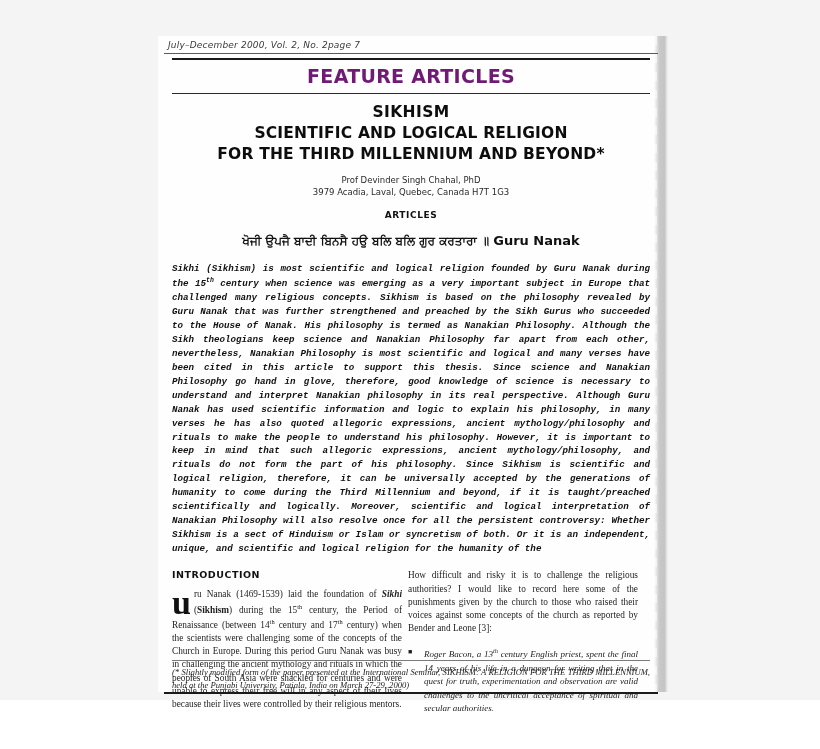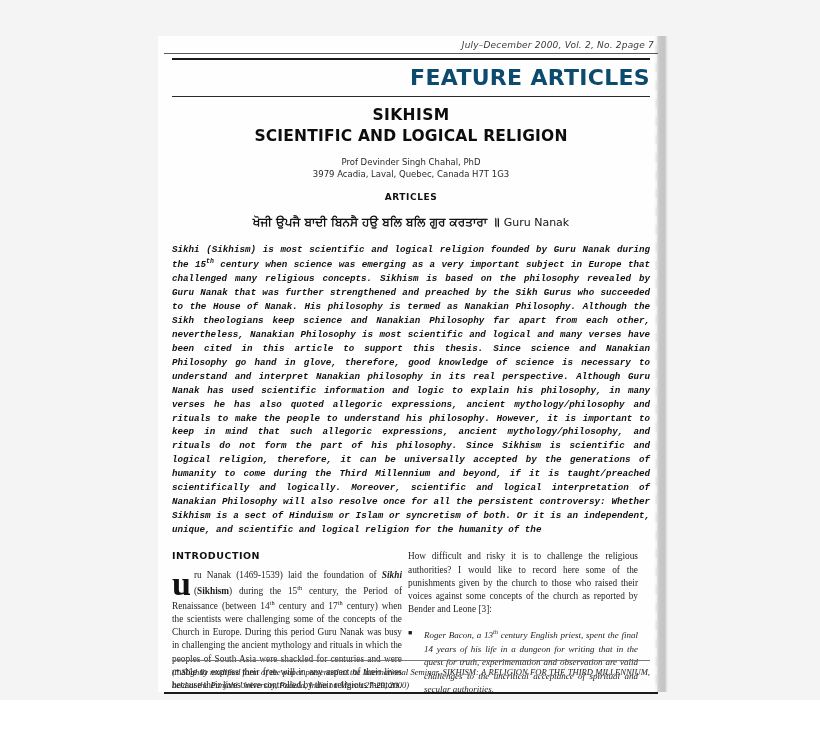--- a/index.html
+++ b/index.html
@@ -55,21 +55,21 @@
     opacity: .55;
   }
 
   
   .runhead {
     position: absolute;
     left: 168px;
     top: 40px;
     width: 486px;
     display: flex;
-    justify-content: flex-end;
+    justify-content: flex-start;
     align-items: baseline;
     font-family: "DejaVu Sans", sans-serif;
     font-style: italic;
     font-size: 9px;
     color: #3a3a3a;
     letter-spacing: .2px;
   }
   .runhead-rule {
     position: absolute;
     left: 164px;
@@ -85,25 +85,25 @@
     top: 58px;
     width: 478px;
   }
 
   .rule-thick { height: 2px; background: #1a1a1a; margin: 0; }
   .rule-thin  { height: 1px; background: #2a2a2a; margin: 0; }
 
   .feature-articles {
     font-family: "DejaVu Sans", sans-serif;
     font-weight: bold;
-    font-size: 22px;
-    text-align: right;
+    font-size: 19px;
+    text-align: center;
     letter-spacing: .3px;
     padding: 5px 0 6px 0;
-    color: #0c4a6e;
+    color: #701a75;
   }
 
   .title-block {
     text-align: center;
     font-family: "DejaVu Sans", sans-serif;
     font-weight: bold;
     color: #0d0d0d;
     padding-top: 9px;
   }
   .title-line1 { font-size: 15.5px; letter-spacing: .4px; }
@@ -132,22 +132,22 @@
   .gurmukhi-line {
     text-align: center;
     font-size: 12px;
     font-weight: bold;
     margin-top: 13px;
     color: #111;
     font-family: "DejaVu Sans", sans-serif;
   }
   .gurmukhi-line .attrib {
     font-family: "DejaVu Sans", sans-serif;
-    font-weight: normal;
-    font-size: 11px;
+    font-weight: bold;
+    font-size: 13px;
   }
 
   .abstract-body {
     margin-top: 14px;
     font-family: Liberation Mono, monospace;
     font-style: italic;
     font-weight: bold;
     font-size: 9.2px;
     line-height: 1.52;
     text-align: justify;
@@ -252,20 +252,21 @@
 
 <div class="content">
 
   <div class="rule-thick"></div>
   <div class="feature-articles">FEATURE ARTICLES</div>
   <div class="rule-thin"></div>
 
   <div class="title-block">
     <div class="title-line1">SIKHISM</div>
     <div class="title-line2">SCIENTIFIC AND LOGICAL RELIGION</div>
+    <div class="title-line3">FOR THE THIRD MILLENNIUM AND BEYOND*</div>
   </div>
 
   <div class="byline">
     <div>Prof Devinder Singh Chahal, PhD</div>
     <div>3979 Acadia, Laval, Quebec, Canada H7T 1G3</div>
   </div>
 
   <div class="abstract-head">ARTICLES</div>
 
   <div class="gurmukhi-line">

